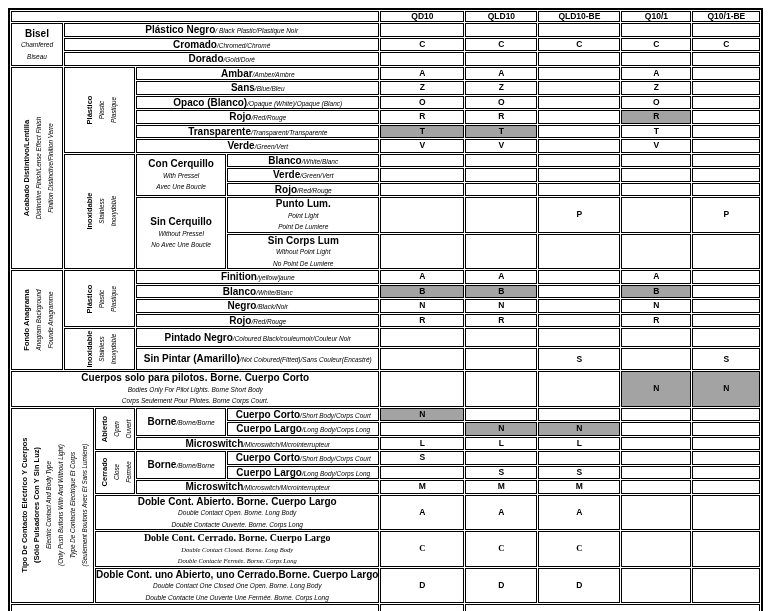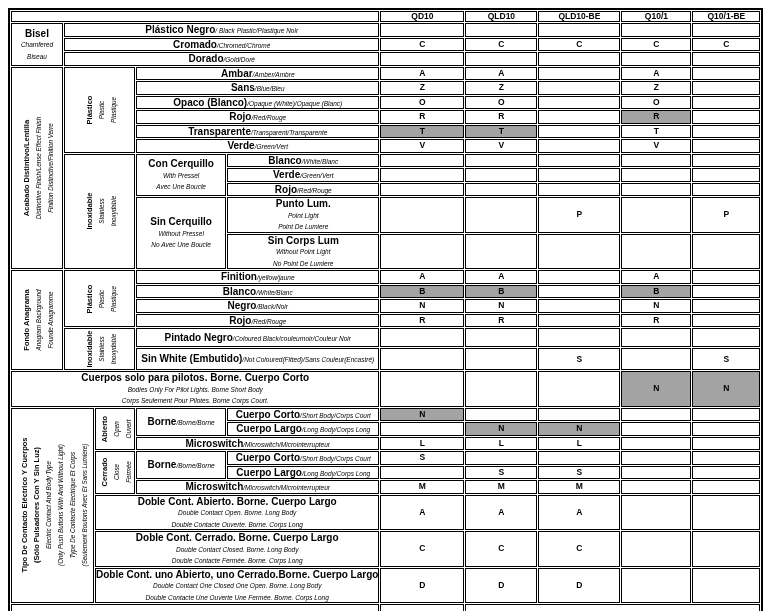--- a/index.html
+++ b/index.html
@@ -289,21 +289,21 @@
             <div class="ln"><span class="m">Pintado Negro</span><span class="s">/Coloured Black/couleurnoir/Couleur Noir</span></div>
           </td>
           <td class="val"></td>
           <td class="val"></td>
           <td class="val"></td>
           <td class="val"></td>
           <td class="val"></td>
         </tr>
         <tr style="height: 22px;">
           <td colspan="2">
-            <div class="ln"><span class="m">Sin White (Embutido)</span><span class="s">/Not Coloured(Fitted)/Sans Couleur(Encastré)</span></div>
+            <div class="ln"><span class="m">Sin Pintar (Amarillo)</span><span class="s">/Not Coloured(Fitted)/Sans Couleur(Encastré)</span></div>
           </td>
           <td class="val"></td>
           <td class="val"></td>
           <td class="val">S</td>
           <td class="val"></td>
           <td class="val">S</td>
         </tr>
         <tr style="height: 29px;">
           <td colspan="5">
             <div class="ln"><span class="m">Cuerpos solo para pilotos. Borne. Cuerpo Corto</span></div>
@@ -411,21 +411,21 @@
             <div class="ln"><span class="m">Doble Cont. Abierto. Borne. Cuerpo Largo</span></div>
             <div class="ln"><span class="s">Double Contact Open. Borne. Long Body</span></div>
             <div class="ln"><span class="s">Double Contacte Ouverte. Borne. Corps Long</span></div>
           </td>
           <td class="val">A</td>
           <td class="val">A</td>
           <td class="val">A</td>
           <td class="val"></td>
           <td class="val"></td>
         </tr>
-        <tr style="height: 32px;">
+        <tr style="height: 32px; font-family: Liberation Serif, serif;">
           <td colspan="3">
             <div class="ln"><span class="m">Doble Cont. Cerrado. Borne. Cuerpo Largo</span></div>
             <div class="ln"><span class="s">Double Contact Closed. Borne. Long Body</span></div>
             <div class="ln"><span class="s">Double Contacte Fermée. Borne. Corps Long</span></div>
           </td>
           <td class="val">C</td>
           <td class="val">C</td>
           <td class="val">C</td>
           <td class="val"></td>
           <td class="val"></td>

